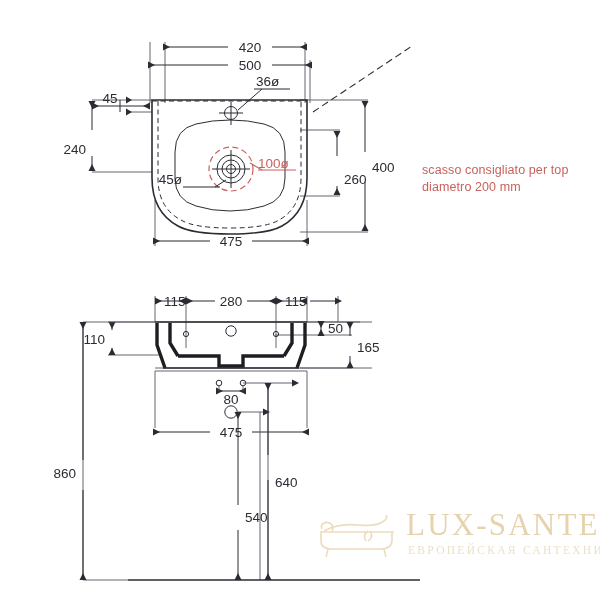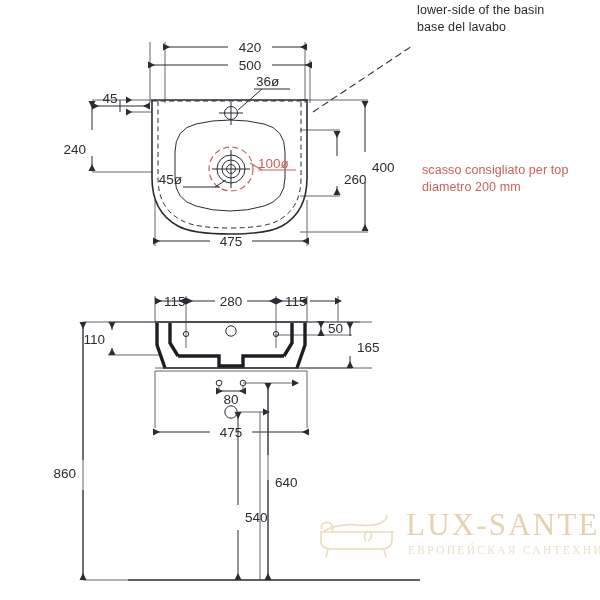--- a/index.html
+++ b/index.html
@@ -354,24 +354,20 @@
     <g>
       <line class="ln" x1="238" y1="415" x2="238" y2="505"></line>
       <line class="ln" x1="238" y1="530" x2="238" y2="576"></line>
       <polygon class="tick" points="234.5,412 241.5,412 238,419"></polygon>
       <polygon class="tick" points="234.5,580 241.5,580 238,573"></polygon>
       <text class="dimtxt" x="245" y="522">540</text>
     </g>
 
   </svg>
 
-  <div class="note-en">
-    <div>lower-side of the basin</div>
-    <div>base del lavabo</div>
-  </div>
 
   <div class="note-it">
     <div>scasso consigliato per top</div>
     <div>diametro 200 mm</div>
   </div>
 
   <div class="wm">
     <svg class="wm-bath" width="86" height="48" viewBox="0 0 86 48">
       <g stroke="#ecdcbc" stroke-width="1.6" fill="none">
         <path d="M4,18 Q2,14 6,12 Q11,10 14,14 Q16,17 14,20"></path>

